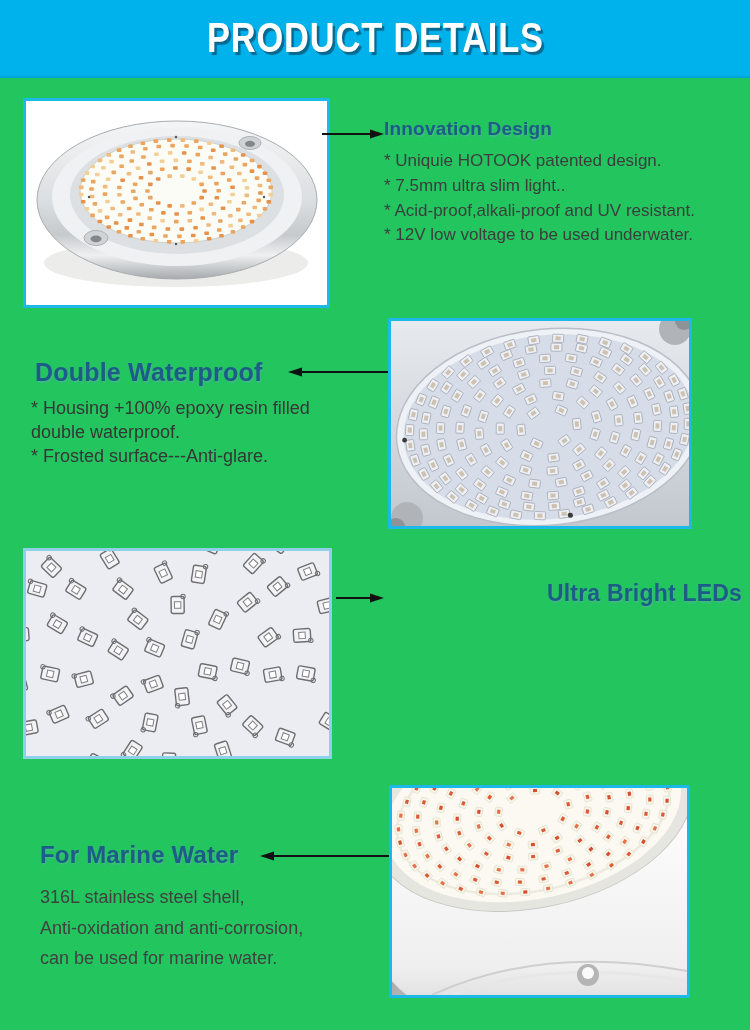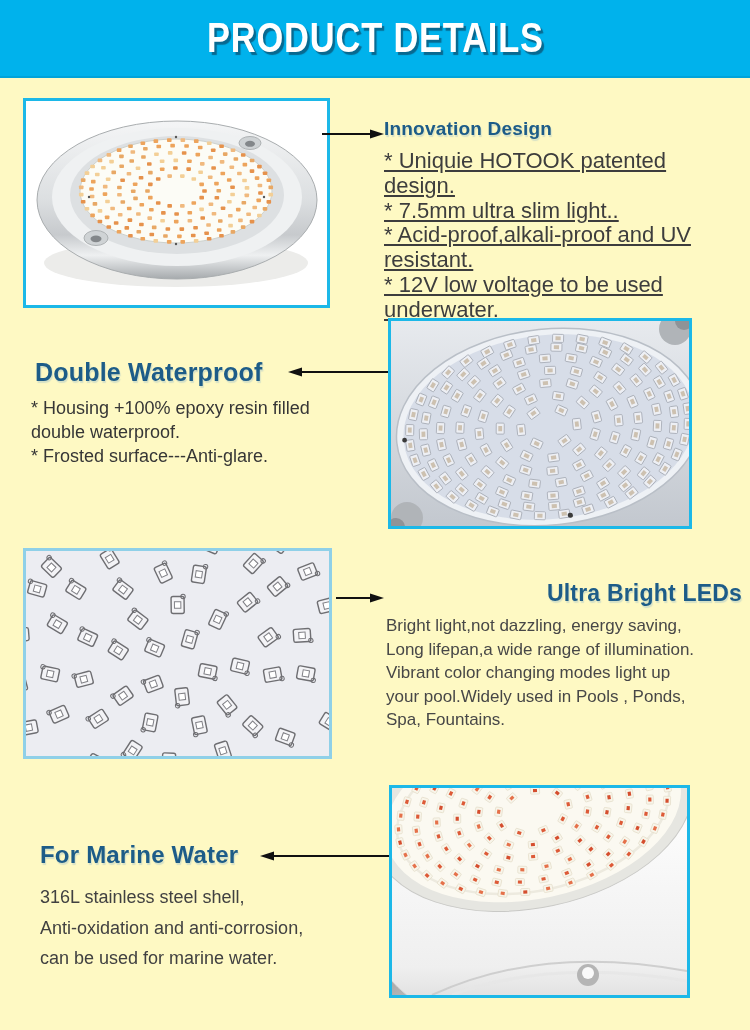--- a/index.html
+++ b/index.html
@@ -1,16 +1,16 @@
 <!DOCTYPE html>
 <html><head>
 <meta charset="utf-8">
 <style>
   html,body{margin:0;padding:0;background:#fff;}
-  .page{position:relative;width:750px;height:1030px;background:#fef9c3;overflow:hidden;
+  .page{position:relative;width:750px;height:1030px;background:#22c55e;overflow:hidden;
         font-family:"Liberation Sans", sans-serif;}
 
   
   .banner{position:absolute;left:0;top:0;width:750px;height:76px;background:#00b2ec;
           display:flex;align-items:center;justify-content:center;
           border-bottom:2px solid rgba(0,60,90,.12);}
   .banner h1{margin:0;color:#ffffff;font-size:42px;font-weight:bold;letter-spacing:1px;
              transform:scaleX(.82);transform-origin:center;
              text-shadow:3px 3px 1px rgba(15,45,70,.55);}
 
@@ -29,21 +29,21 @@
   .arrow polygon{fill:#111;}
 
   
   .sec{position:absolute;}
   .sec h2{margin:0;color:#1d5c88;font-weight:bold;letter-spacing:.2px;
           text-shadow:1px 2px 1px rgba(120,170,205,.3);}
   .sec .lines div{color:#3d3d3d;}
 
   .sec-innovation{left:384px;top:118px;width:356px;}
   .sec-innovation h2{font-size:19px;margin-bottom:9px;}
-  .sec-innovation .lines div{font-size:22px;line-height:24.8px;text-decoration:underline;}
+  .sec-innovation .lines div{font-size:17px;line-height:24.8px;}
 
   .sec-waterproof{left:31px;top:358px;width:350px;}
   .sec-waterproof h2{font-size:25px;margin-bottom:9px;padding-left:4px;}
   .sec-waterproof .lines div{font-size:18px;line-height:24px;color:#363636;}
 
   .sec-leds{left:386px;top:580px;width:356px;}
   .sec-leds h2{font-size:23px;margin-bottom:7px;text-align:right;}
   .sec-leds .lines div{font-size:17px;line-height:23.5px;color:#474747;}
 
   .sec-marine{left:40px;top:841px;width:340px;}
@@ -1159,27 +1159,20 @@
           <circle cx="5.5" cy="-8.5" r="2.2" fill="none" stroke="#6e6e72" stroke-width="1"></circle>
         </g>
       </svg>
   </figure>
   <svg class="arrow" style="left:336px;top:590px;" width="48" height="16">
     <line x1="0" y1="8" x2="36" y2="8"></line>
       <polygon points="34,3.5 48,8 34,12.5"></polygon>
   </svg>
   <section class="sec sec-leds">
     <h2>Ultra Bright LEDs</h2>
-    <div class="lines">
-      <div>Bright light,not dazzling, energy saving,</div>
-      <div>Long lifepan,a wide range of illumination.</div>
-      <div>Vibrant color changing modes light up</div>
-      <div>your pool.Widely used in Pools , Ponds,</div>
-      <div>Spa, Fountains.</div>
-    </div>
   </section>
 
   <section class="sec sec-marine">
     <h2>For Marine Water</h2>
     <div class="lines">
       <div>316L stainless steel shell,</div>
       <div>Anti-oxidation and anti-corrosion,</div>
       <div>can be used for marine water.</div>
     </div>
   </section>

